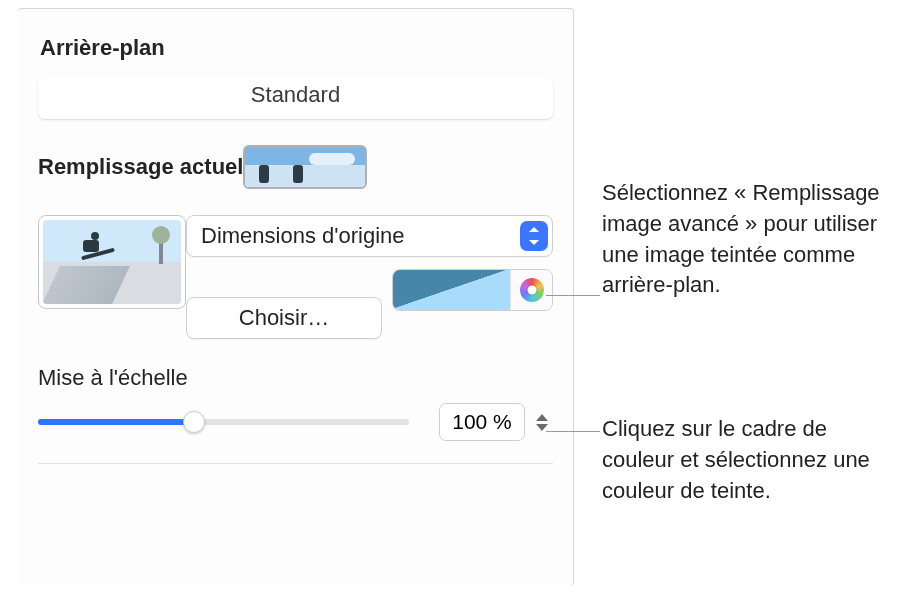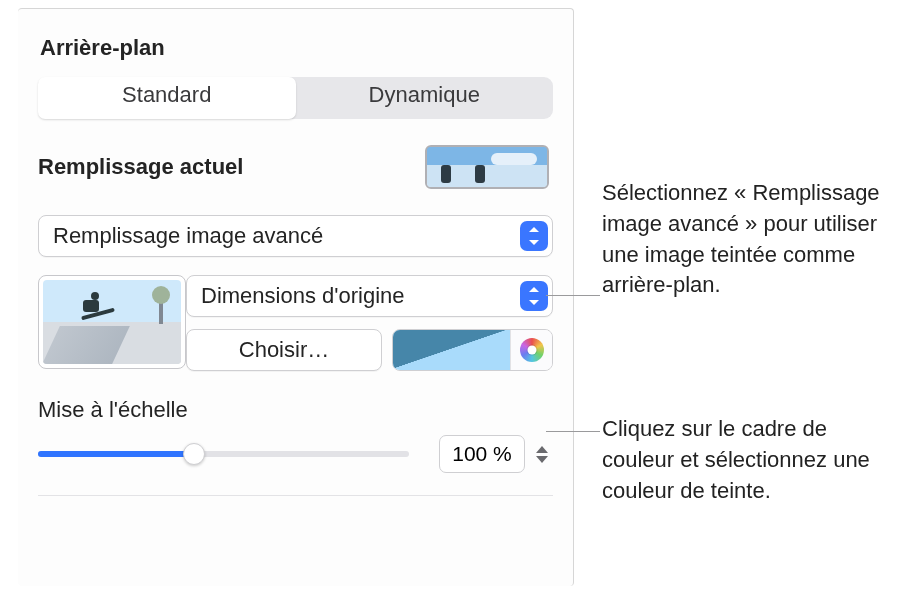--- a/index.html
+++ b/index.html
@@ -49,21 +49,21 @@
     border-radius: 7px;
     color: #3a3a3c;
   }
   .seg-btn.active {
     background: #fff;
     box-shadow: 0 1px 2px rgba(0,0,0,0.15);
   }
   .row-currentfill {
     display: flex;
     align-items: center;
-    justify-content: space-between;
+    justify-content: flex-start;
     margin-bottom: 26px;
     padding-right: 4px;
   }
   .row-currentfill .lbl {
     font-weight: 700;
     font-size: 22px;
   }
   .thumb {
     width: 124px;
     height: 44px;
@@ -146,21 +146,21 @@
   .btn {
     height: 42px;
     border: 1px solid #cfcfd2;
     border-radius: 8px;
     background: #fff;
     display:flex;align-items:center;justify-content:center;
     padding: 0 18px;
     font-size: 22px;
     box-shadow: 0 1px 0 rgba(0,0,0,0.04);
   }
-  .btn-choose{ width: 196px; }
+  .btn-choose{ width: 196px; margin-top: 28px; }
   .colorwell {
     flex:1;
     height:42px;
     border:1px solid #cfcfd2;
     border-radius:8px;
     display:flex;
     overflow:hidden;
     background:#fff;
   }
   .colorwell .swatch{
@@ -261,38 +261,33 @@
 </style>
 </head>
 <body>
 
 <div class="panel">
 
   <div class="section-title">Arrière-plan</div>
 
   <div class="seg">
     <div class="seg-btn active">Standard</div>
-    <div class="seg-btn">Dynamique</div>
   </div>
 
   <div class="row-currentfill">
     <div class="lbl">Remplissage actuel</div>
     <div class="thumb">
       <div class="sky"></div>
         <div class="cloud"></div>
         <div class="water"></div>
       <div class="silh"></div>
         <div class="silh2"></div>
     </div>
   </div>
 
-  <div class="popup row-popup1">
-    <span class="text">Remplissage image avancé</span>
-    <span class="knob"></span>
-  </div>
 
   <div class="row-mid">
     <div class="img-well">
       <div class="img">
         <div class="ground"></div>
         <div class="ramp"></div>
         <div class="tree"></div>
         <div class="rider">
             <div class="head"></div>
             <div class="bike"></div>

